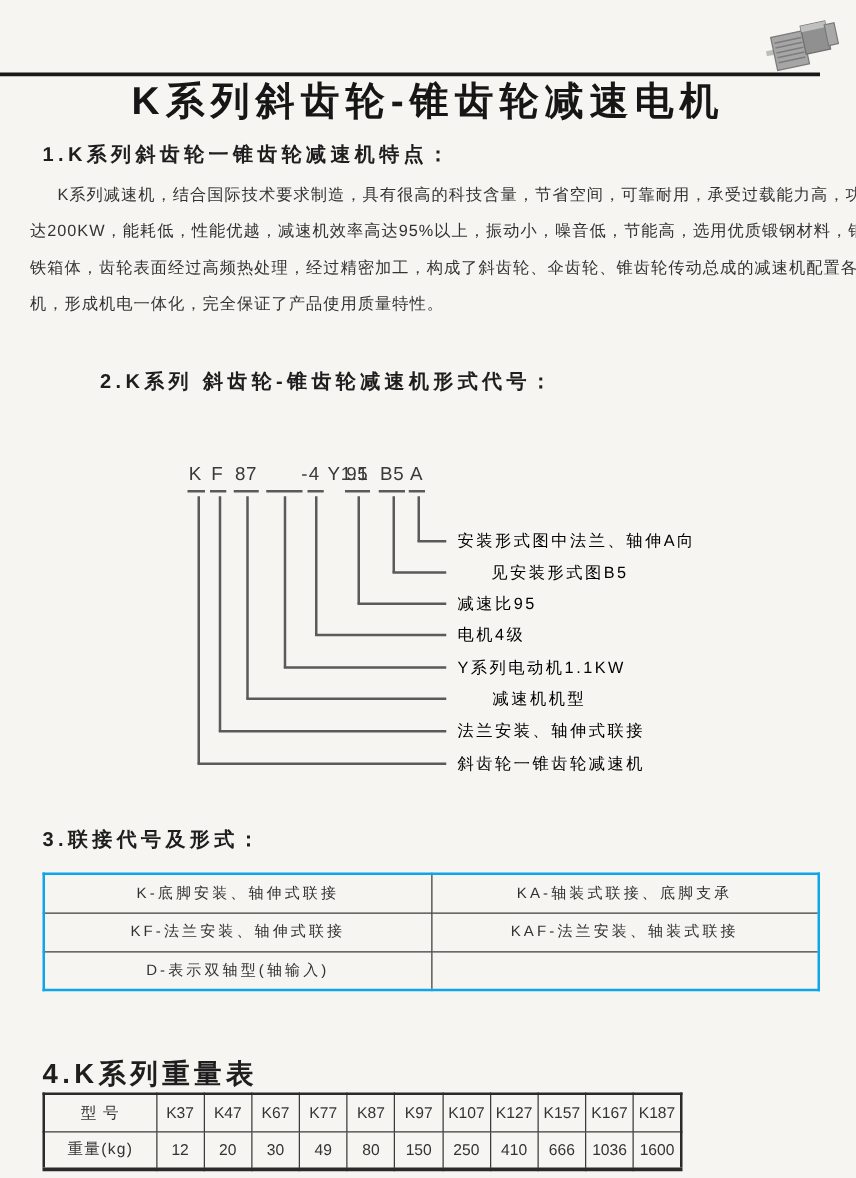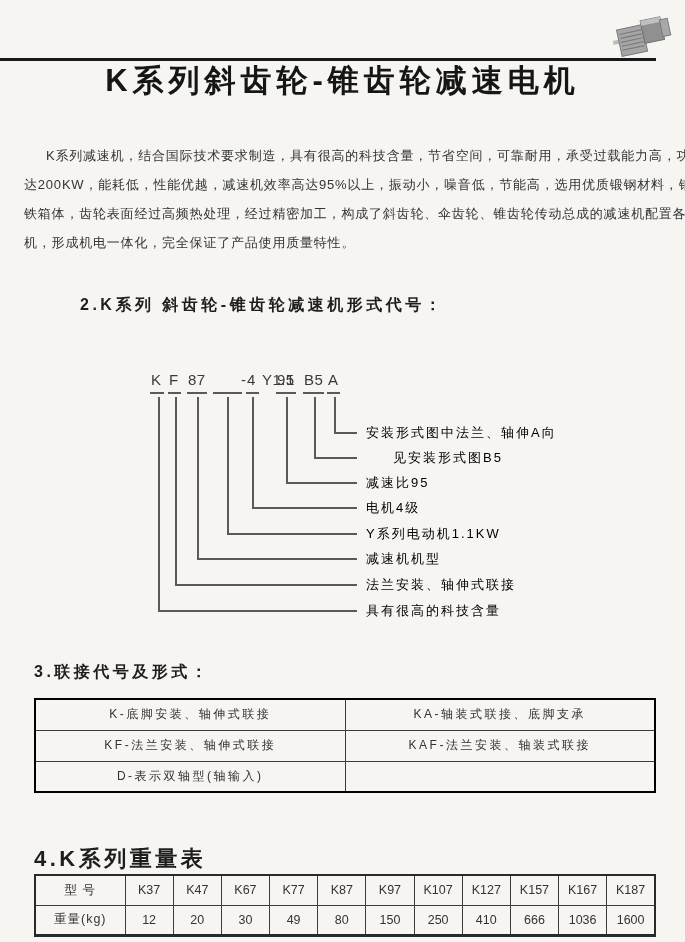--- a/index.html
+++ b/index.html
@@ -45,31 +45,31 @@
   .lead-h { position:absolute; height:1.5px; background:#5a5a5a; }
   .code-label {
     position:absolute; left:366px; font-size:13px; letter-spacing:2px;
     color:#000000; white-space:nowrap;
   }
 
   
   .conn-table {
     position:absolute; left:34px; top:698px; width:622px;
     border-collapse:collapse; table-layout:fixed;
-    border:2px solid #000000;
+    border:2px solid #0ea5e9;
   }
   .conn-table td {
     border:1px solid #3c3c3c; height:31px;
     text-align:center; vertical-align:middle;
     font-size:12px; letter-spacing:2.5px; color:#333;
   }
 
   
   .weight-table {
-    position:absolute; left:34px; top:874px; width:622px;
+    position:absolute; left:34px; top:874px; width:512px;
     border-collapse:collapse; table-layout:fixed;
     border:2px solid #2a2a2a; border-bottom-width:3px;
   }
   .weight-table td {
     border:1px solid #3c3c3c; height:30px;
     text-align:center; vertical-align:middle;
     font-size:12.5px; color:#333;
   }
   .weight-table td.rowhead { letter-spacing:1px; }
 </style>
@@ -86,20 +86,21 @@
       <rect x="6" y="15" width="26" height="27" fill="#a6a6a6" stroke="#7a7a7a" stroke-width="1"></rect>
       <path d="M8 20h22M8 24h22M8 28h22M8 32h22M8 36h22" stroke="#7c7c7c" stroke-width="1.2" fill="none"></path>
       <rect x="31" y="11" width="20" height="23" fill="#909090" stroke="#6f6f6f" stroke-width="1"></rect>
       <rect x="31" y="11" width="20" height="5" fill="#c0c0c0"></rect>
       <rect x="50" y="14" width="8" height="17" fill="#a8a8a8" stroke="#7a7a7a" stroke-width="1"></rect>
     </g>
   </svg>
 
   <div class="doc-title">K系列斜齿轮-锥齿轮减速电机</div>
 
+  <div class="sec-heading sec1-h">1.K系列斜齿轮一锥齿轮减速机特点：</div>
   <div class="paragraph">
       <div class="para-line indent">K系列减速机，结合国际技术要求制造，具有很高的科技含量，节省空间，可靠耐用，承受过载能力高，功率可</div>
       <div class="para-line">达200KW，能耗低，性能优越，减速机效率高达95%以上，振动小，噪音低，节能高，选用优质锻钢材料，钢性铸</div>
       <div class="para-line">铁箱体，齿轮表面经过高频热处理，经过精密加工，构成了斜齿轮、伞齿轮、锥齿轮传动总成的减速机配置各种类电</div>
       <div class="para-line">机，形成机电一体化，完全保证了产品使用质量特性。</div>
     </div>
 
   <div class="sec-heading sec2-h">2.K系列 斜齿轮-锥齿轮减速机形式代号：</div>
   <div>
       <div class="code-part" style="left: 151px;">K</div>
@@ -114,27 +115,27 @@
       <div class="code-part" style="left: 247px;">4</div>
       <div class="code-underline" style="left: 246px; width: 13px;"></div>
       <div class="code-part" style="left: 277px;">95</div>
       <div class="code-underline" style="left: 276px; width: 20px;"></div>
       <div class="code-part" style="left: 304px;">B5</div>
       <div class="code-underline" style="left: 303px; width: 21px;"></div>
       <div class="code-part" style="left: 328px;">A</div>
       <div class="code-underline" style="left: 327px; width: 13px;"></div>
       <div class="lead-v" style="left: 158px; top: 397px; height: 214px;"></div>
       <div class="lead-h" style="left: 158px; top: 610px; width: 199px;"></div>
-      <div class="code-label" style="top: 602px;">具有很高的科技含量</div>
+      <div class="code-label" style="top: 602px;">斜齿轮一锥齿轮减速机</div>
       <div class="lead-v" style="left: 175px; top: 397px; height: 188px;"></div>
       <div class="lead-h" style="left: 175px; top: 584px; width: 182px;"></div>
       <div class="code-label" style="top: 576px;">法兰安装、轴伸式联接</div>
       <div class="lead-v" style="left: 197px; top: 397px; height: 162px;"></div>
       <div class="lead-h" style="left: 197px; top: 558px; width: 160px;"></div>
-      <div class="code-label" style="top: 550px;">减速机机型</div>
+      <div class="code-label" style="top: 550px; margin-left: 28px;">减速机机型</div>
       <div class="lead-v" style="left: 227px; top: 397px; height: 137px;"></div>
       <div class="lead-h" style="left: 227px; top: 533px; width: 130px;"></div>
       <div class="code-label" style="top: 525px;">Y系列电动机1.1KW</div>
       <div class="lead-v" style="left: 252px; top: 397px; height: 111px;"></div>
       <div class="lead-h" style="left: 252px; top: 507px; width: 105px;"></div>
       <div class="code-label" style="top: 499px;">电机4级</div>
       <div class="lead-v" style="left: 286px; top: 397px; height: 86px;"></div>
       <div class="lead-h" style="left: 286px; top: 482px; width: 71px;"></div>
       <div class="code-label" style="top: 474px;">减速比95</div>
       <div class="lead-v" style="left: 314px; top: 397px; height: 61px;"></div>

